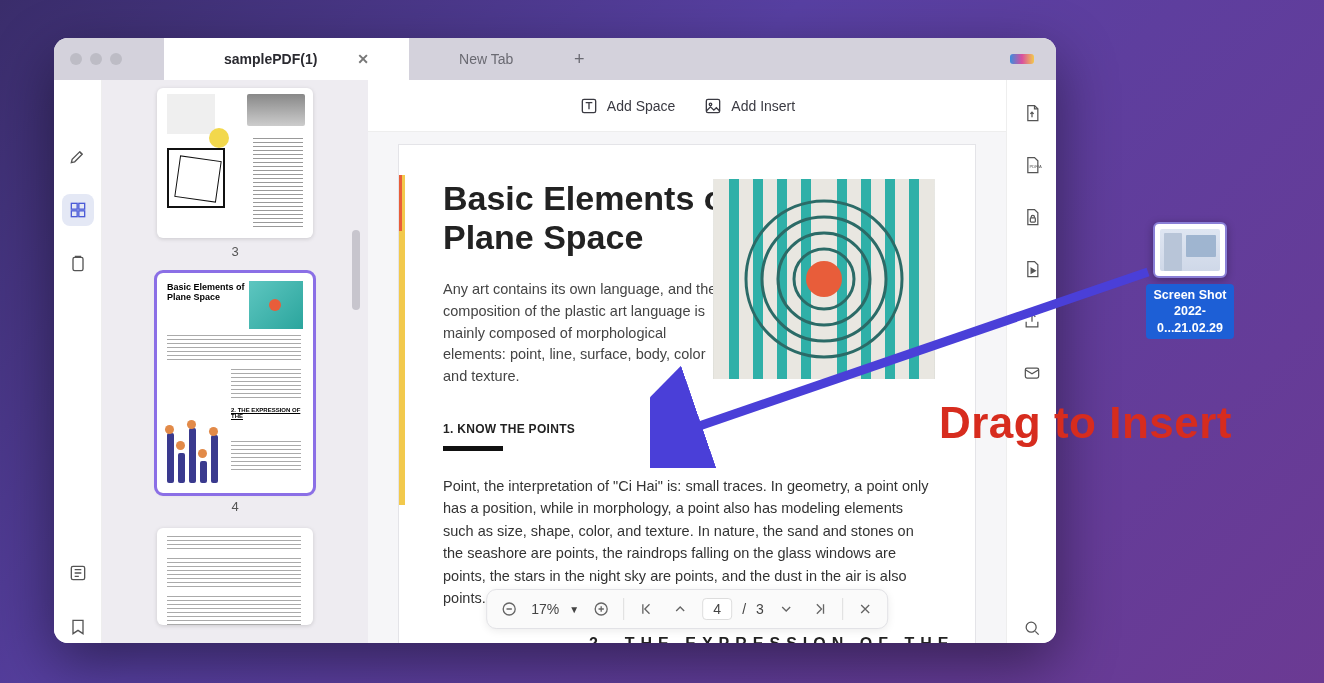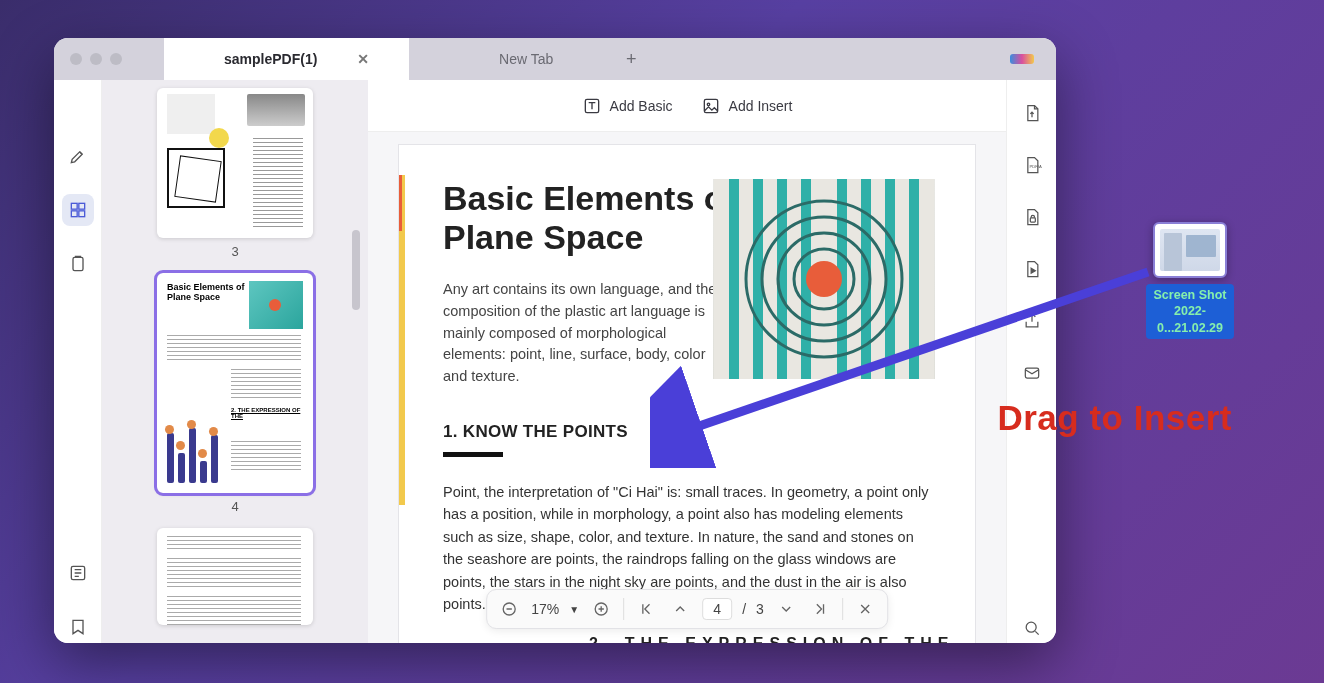--- a/index.html
+++ b/index.html
@@ -3,25 +3,25 @@
 <meta charset="utf-8">
 <style>
   * { box-sizing: border-box; margin: 0; padding: 0; font-family: -apple-system, BlinkMacSystemFont, "Segoe UI", sans-serif; }
   body { width: 1324px; height: 683px; background: linear-gradient(135deg, #3a2d6b 0%, #5840a3 40%, #6b3a93 100%); overflow: hidden; position: relative; }
 
   .window { position: absolute; left: 54px; top: 38px; width: 1002px; height: 605px; background: #fff; border-radius: 14px; box-shadow: 0 20px 60px rgba(0,0,0,0.45); display: flex; flex-direction: column; overflow: hidden; }
 
   .titlebar { height: 42px; background: #d4d2dc; display: flex; align-items: center; padding: 0 16px; position: relative; }
   .traffic-lights { display: flex; gap: 8px; }
   .tlight { width: 12px; height: 12px; border-radius: 50%; background: #bdbcc5; }
-  .tabs { display: flex; align-items: center; position: absolute; left: 110px; top: 0; height: 100%; gap: 12px; }
+  .tabs { display: flex; align-items: center; position: absolute; left: 110px; top: 0; height: 100%; gap: 0; }
   .tab { display: flex; align-items: center; height: 100%; padding: 0 40px 0 60px; font-size: 14px; color: #3c3c42; position: relative; }
   .tab.active { background: #fff; font-weight: 600; color: #2a2a30; }
   .tab .close-x { margin-left: 40px; font-size: 14px; color: #777; cursor: pointer; }
-  .tab-new { padding: 0 50px; color: #6a6a72; margin-left: 28px; }
+  .tab-new { padding: 0 50px; color: #6a6a72; }
   .tab-add { width: 32px; color: #6a6a72; font-size: 18px; cursor: pointer; text-align: center; }
   .title-spacer { flex: 1; }
   .brand-dots { width: 24px; height: 10px; background: linear-gradient(90deg,#3a8dde,#d94f9f,#f2c94c); border-radius: 3px; margin-right: 6px; }
 
   .body-row { display: flex; flex: 1; overflow: hidden; }
 
   .tooltray { width: 48px; background: #fff; display: flex; flex-direction: column; align-items: center; padding-top: 60px; gap: 22px; border-right: 1px solid #eee; position: relative; }
   .tooltray .spacer { flex: 1; }
   .tool-icon { width: 32px; height: 32px; display: flex; align-items: center; justify-content: center; color: #555; border-radius: 8px; cursor: pointer; }
   .tool-icon.active { background: #e4e8f5; color: #4b5bd7; }
@@ -38,21 +38,21 @@
   .doc-toolbar { height: 52px; display: flex; align-items: center; justify-content: center; gap: 28px; border-bottom: 1px solid #eee; }
   .doc-action { display: flex; align-items: center; gap: 8px; font-size: 14px; color: #3a3a42; font-weight: 500; cursor: pointer; }
   .doc-action svg { width: 20px; height: 20px; stroke: #3a3a42; fill: none; stroke-width: 1.6; }
 
   .doc-canvas { flex: 1; background: #f6f6f8; padding: 12px 30px 0; overflow: hidden; position: relative; }
   .page { background: #fff; border: 1px solid #e4e4e8; padding: 34px 44px; position: relative; height: 600px; }
   .page .accent { position: absolute; left: 0; top: 30px; width: 6px; height: 330px; background: #f2c94c; }
   .page .accent2 { position: absolute; left: 0; top: 30px; width: 3px; height: 56px; background: #e85d3a; }
   .page h1 { font-size: 34px; font-weight: 600; color: #222; line-height: 1.15; max-width: 300px; margin-bottom: 22px; }
   .page .intro { font-size: 14.5px; color: #444; line-height: 1.5; max-width: 280px; margin-bottom: 34px; }
-  .page h2 { font-size: 17px; font-weight: 600; color: #222; letter-spacing: 0.3px; margin-bottom: 10px; }
+  .page h2 { font-size: 12px; font-weight: 600; color: #222; letter-spacing: 0.3px; margin-bottom: 10px; }
   .page .rule { width: 60px; height: 5px; background: #111; margin-bottom: 24px; }
   .page .body-p { font-size: 14.5px; color: #333; line-height: 1.55; max-width: 505px; }
   .page .hero-img { position: absolute; right: 40px; top: 34px; width: 222px; height: 200px; background: linear-gradient(180deg,#e8e8e4,#e0e0da); display:flex; align-items:center; justify-content:center; overflow:hidden; }
   .hero-img svg { width: 100%; height: 100%; }
   .page .sub2 { position:absolute; left:190px; top:490px; font-size:16px; font-weight:600; letter-spacing:6px; color:#222; white-space:nowrap; }
 
   .zoom-bar { position: absolute; bottom: 14px; left: 50%; transform: translateX(-50%); height: 40px; background: #fafafa; border: 1px solid #e2e2e6; border-radius: 10px; display: flex; align-items: center; padding: 0 10px; gap: 10px; font-size: 14px; color: #444; box-shadow: 0 2px 8px rgba(0,0,0,0.08); }
   .zoom-bar .zbtn { width: 24px; height: 24px; display:flex; align-items:center; justify-content:center; cursor:pointer; color:#666; }
   .zoom-bar .zbtn svg { width:16px; height:16px; stroke:currentColor; fill:none; stroke-width:2; }
   .zoom-bar .sep { width:1px; height:22px; background:#ddd; }
@@ -62,24 +62,24 @@
   .right-rail .spacer { flex:1; }
   .rail-icon { width:30px; height:30px; display:flex; align-items:center; justify-content:center; color:#555; cursor:pointer; }
   .rail-icon svg { width:20px; height:20px; stroke:currentColor; fill:none; stroke-width:1.5; }
 
   
   .desk-file { position:absolute; right:90px; top:222px; width: 88px; text-align:center; }
   .desk-thumb { width:74px; height:56px; margin:0 auto 6px; background:#fff; border:2px solid #8a7fd6; border-radius:6px; padding:5px; box-shadow: 0 2px 8px rgba(0,0,0,0.3); }
   .desk-thumb-inner { width:100%; height:100%; background:linear-gradient(180deg,#dfe6f2,#cfd8e8); border-radius:2px; position:relative; }
   .desk-thumb-inner::before{content:'';position:absolute;left:4px;top:4px;width:18px;height:38px;background:#b8c5d8;border-radius:1px;}
   .desk-thumb-inner::after{content:'';position:absolute;left:26px;top:6px;width:30px;height:22px;background:#9fb5d0;border-radius:1px;}
-  .desk-label { background:#1d5fd6; color:#86efac; font-size:12.5px; font-weight:600; padding:3px 5px; border-radius:4px; line-height:1.3; display:inline-block; }
+  .desk-label { background:#1d5fd6; color:#ffffff; font-size:12.5px; font-weight:600; padding:3px 5px; border-radius:4px; line-height:1.3; display:inline-block; }
 
   
-  .ann-text { position:absolute; right:92px; top:398px; font-size:35px; font-weight:800; color:#d72c1e; letter-spacing:0.5px; }
+  .ann-text { position:absolute; right:92px; top:398px; font-size:44px; font-weight:800; color:#d72c1e; letter-spacing:0.5px; }
   .arrow-svg { position:absolute; left:650px; top:248px; width:540px; height:220px; pointer-events:none; }
 
   
   .thumb .sk { position:absolute; }
   .t3 { height: 170px; }
   .t3 .sk1 { left:10px; top:6px; width:48px; height:40px; background:#efefef; }
   .t3 .sk2 { right:8px; top:6px; width:58px; height:32px; background:linear-gradient(#888,#ccc); border-radius:2px; }
   .t3 .sk3 { left:10px; top:60px; width:58px; height:60px; border:2px solid #111; }
   .t3 .sk3::after{content:'';position:absolute;left:8px;top:8px;width:40px;height:40px;border:1px solid #111;transform:rotate(8deg);}
   .t3 .sk4 { right:10px; top:50px; width:50px; height:90px; background:repeating-linear-gradient(#999 0 1px, transparent 1px 4px);}
@@ -201,21 +201,21 @@
       <div class="thumb-scroll"></div>
     </div>
 
     <div class="main-area">
       <div class="doc-toolbar">
         <div class="doc-action">
           <svg viewBox="0 0 24 24">
               <rect x="4" y="4" width="16" height="16" rx="2"></rect>
               <path d="M8 8h8M12 8v8"></path>
             </svg>
-          <span>Add Basic</span>
+          <span>Add Space</span>
         </div>
         <div class="doc-action">
           <svg viewBox="0 0 24 24">
               <rect x="4" y="4" width="16" height="16" rx="2"></rect>
               <circle cx="9" cy="10" r="1.5"></circle>
               <path d="M4 18l5-5 4 4 3-3 4 4"></path>
             </svg>
           <span>Add Insert</span>
         </div>
       </div>

